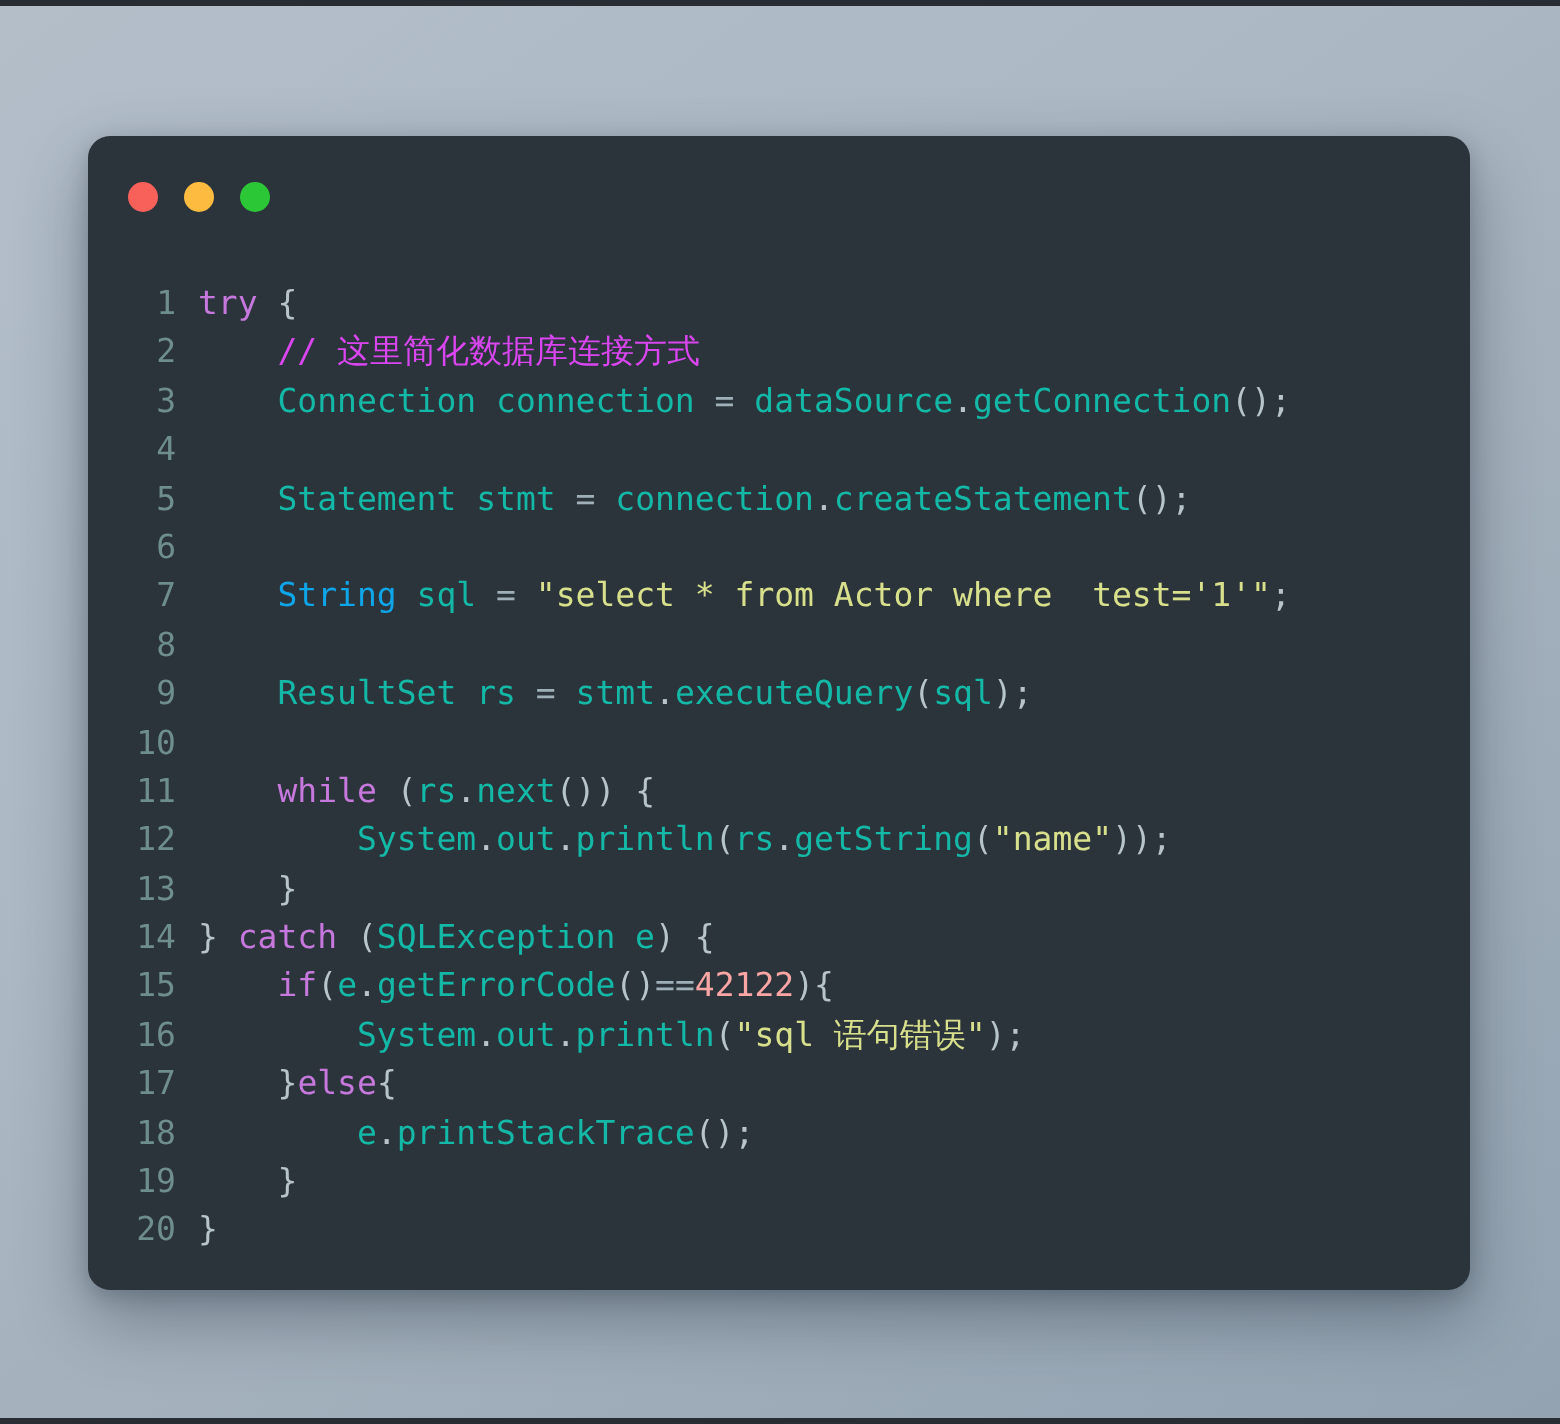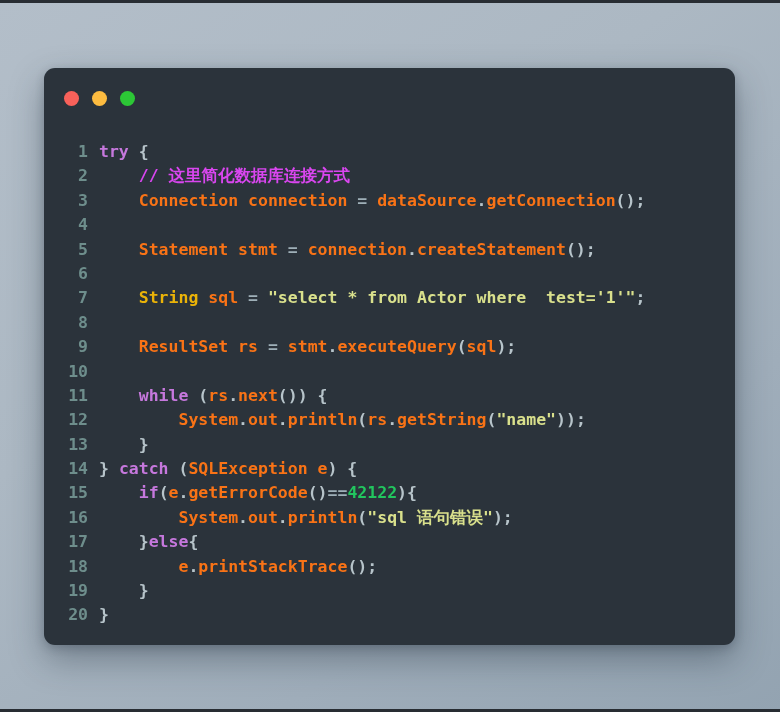--- a/index.html
+++ b/index.html
@@ -70,41 +70,40 @@
     top: 72px;
     width: 691px;
     font-size: 16.5px;
     line-height: 24.4px;
     white-space: pre;
   }
   .code-line {
     display: block;
     height: 24.4px;
     white-space: pre;
-    font-weight: bold;
   }
   .ln {
     display: inline-block;
     width: 44px;
     text-align: right;
     color: #6e8e8c;
     margin-right: 11px;
     font-size: 16.5px;
   }
   .code-text {
     font-size: 16.5px;
   }
 
   
   .t-plain   { color: #c9d4d8; }
-  .t-ident   { color: #f97316; }
+  .t-ident   { color: #14b8a6; }
   .t-kw      { color: #c678dd; }
-  .t-type    { color: #eab308; }
+  .t-type    { color: #0ea5e9; }
   .t-str     { color: #d9e08c; }
-  .t-num     { color: #22c55e; }
+  .t-num     { color: #fca5a5; }
   .t-cmt     { color: #d946ef; }
   .t-punct   { color: #b7c4ca; }
   .t-op      { color: #9fb0b8; }
 </style>
 </head>
 <body>
 
 <div id="wallpaper">
   <div class="edge-strip top"></div>
   <div class="edge-strip bottom"></div>

